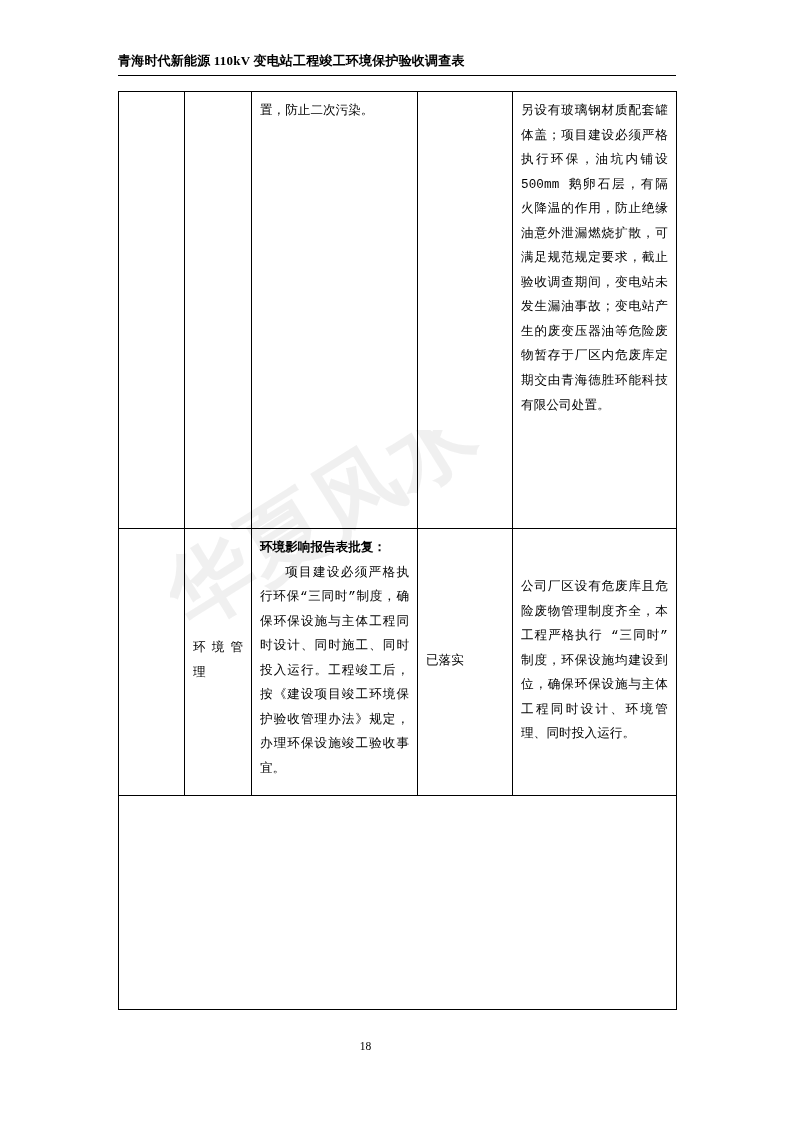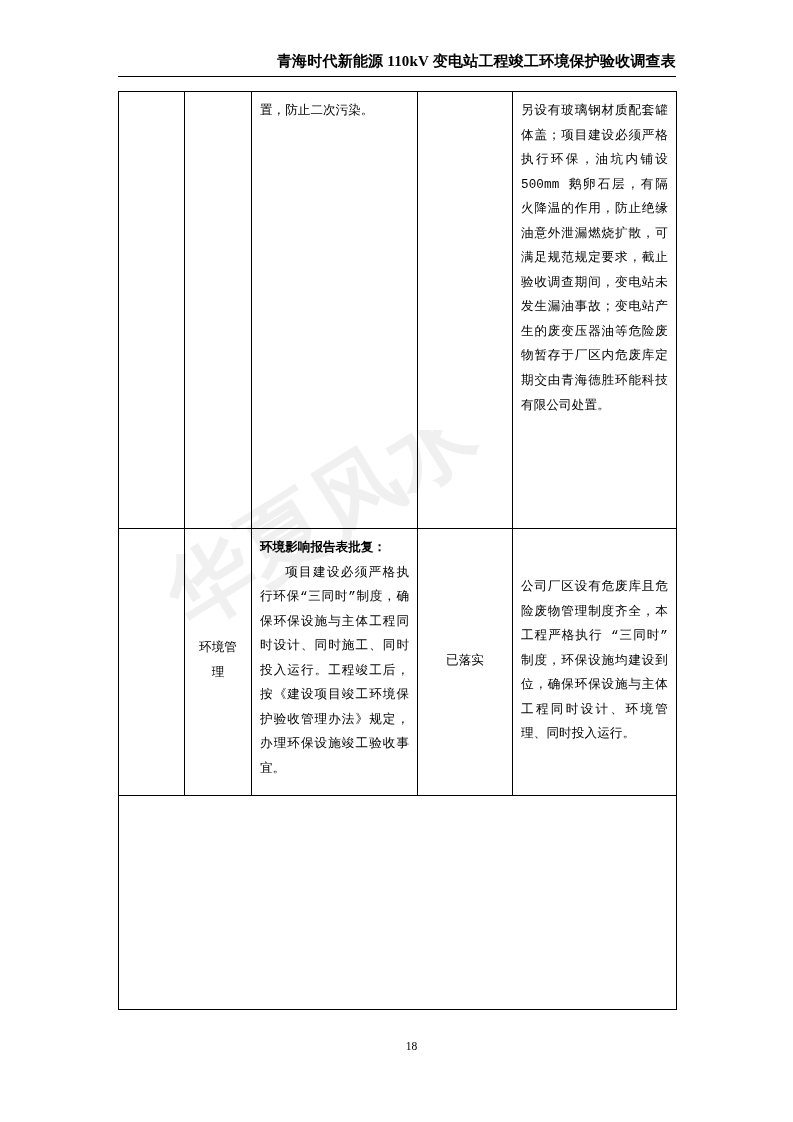--- a/index.html
+++ b/index.html
@@ -20,22 +20,22 @@
     width: 793px;
     height: 1122px;
     box-sizing: border-box;
   }
   
   .doc-header {
     position: absolute;
     top: 52px;
     left: 118px;
     width: 558px;
-    text-align: right;
-    font-size: 15px;
+    text-align: left;
+    font-size: 13px;
     font-weight: bold;
     letter-spacing: 0.2px;
     padding-bottom: 5px;
     border-bottom: 1.4px solid #000;
   }
   
   .watermark {
     position: absolute;
     left: 170px;
     top: 430px;
@@ -79,35 +79,34 @@
     line-height: 1.95;
     text-align: justify;
     text-justify: inter-ideograph;
     font-family: Liberation Mono, monospace;
   }
   .cell-inner.desc {
     text-align: justify;
     letter-spacing: 0.1px;
   }
   td.v-mid { vertical-align: middle; }
-  .center { text-align: center; }
+  .center { }
   .bold { font-weight: bold; }
   .indent2 { text-indent: 2em; display: block; }
   .row-tall-1 { height: 437px; }
   .row-tall-2 { height: 267px; }
   .row-blank  { height: 214px; }
 
   .pagenum {
     position: absolute;
     top: 1040px;
     left: 0;
     width: 731px;
     text-align: center;
     font-size: 11.5px;
-    padding-left: 46px;
   }
 </style>
 </head>
 <body>
 
 <div class="page">
 
   <div class="doc-header">青海时代新能源 110kV 变电站工程竣工环境保护验收调查表</div>
 
   <div class="watermark">

